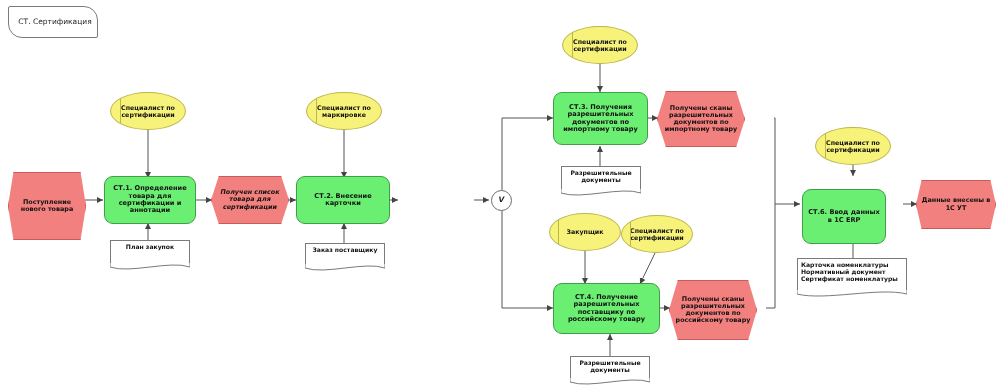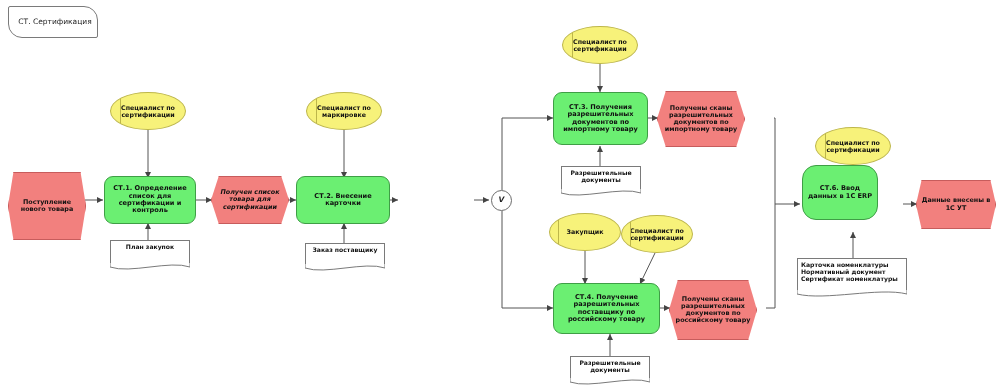--- a/index.html
+++ b/index.html
@@ -131,21 +131,21 @@
   <div class="node event wide" style="left:8px;top:172px;width:78px;height:68px;">
     <span class="txt">Поступление нового товара</span>
   </div>
 
   <div class="node role" style="left:110px;top:92px;width:76px;height:38px;">
     <span class="bar"></span>
     <span class="txt">Специалист по сертификации</span>
   </div>
 
   <div class="node proc" style="left:104px;top:176px;width:92px;height:48px;">
-    <span class="txt">СТ.1. Определение список для сертификации и контроль</span>
+    <span class="txt">СТ.1. Определение товара для сертификации и аннотации</span>
   </div>
 
   <div class="node doc" style="left:110px;top:240px;width:80px;height:24px;">
     <span class="txt">План закупок</span>
     <svg class="wave" viewBox="0 0 80 10" preserveAspectRatio="none">
       <path d="M0,0 L0,4 C20,11 60,-3 80,4 L80,0 Z" fill="#ffffff" stroke="none"></path>
       <path d="M0,4 C20,11 60,-3 80,4" fill="none" stroke="#7a7a7a" stroke-width="1"></path>
       <path d="M0,0 L0,4 M80,0 L80,4" stroke="#7a7a7a" stroke-width="1"></path>
     </svg>
   </div>
@@ -224,21 +224,21 @@
 
   <div class="node event" style="left:669px;top:280px;width:88px;height:60px;">
     <span class="txt">Получены сканы разрешительных документов по российскому товару</span>
   </div>
 
   <div class="node role" style="left:815px;top:127px;width:76px;height:38px;">
     <span class="bar"></span>
     <span class="txt">Специалист по сертификации</span>
   </div>
 
-  <div class="node proc" style="left:802px;top:165px;width:76px;height:55px;border-radius:14px;">
+  <div class="node proc" style="left:802px;top:189px;width:84px;height:55px;">
     <span class="txt">СТ.6. Ввод данных в 1С ERP</span>
   </div>
 
   <div class="node doc" style="left:797px;top:258px;width:110px;height:33px;
               flex-direction:column;justify-content:flex-start;">
     <span class="txt">Карточка номенклатуры</span>
     <span class="txt">Нормативный документ</span>
     <span class="txt">Сертификат номенклатуры</span>
     <svg class="wave" viewBox="0 0 110 10" preserveAspectRatio="none">
       <path d="M0,0 L0,4 C28,11 82,-3 110,4 L110,0 Z" fill="#ffffff" stroke="none"></path>

